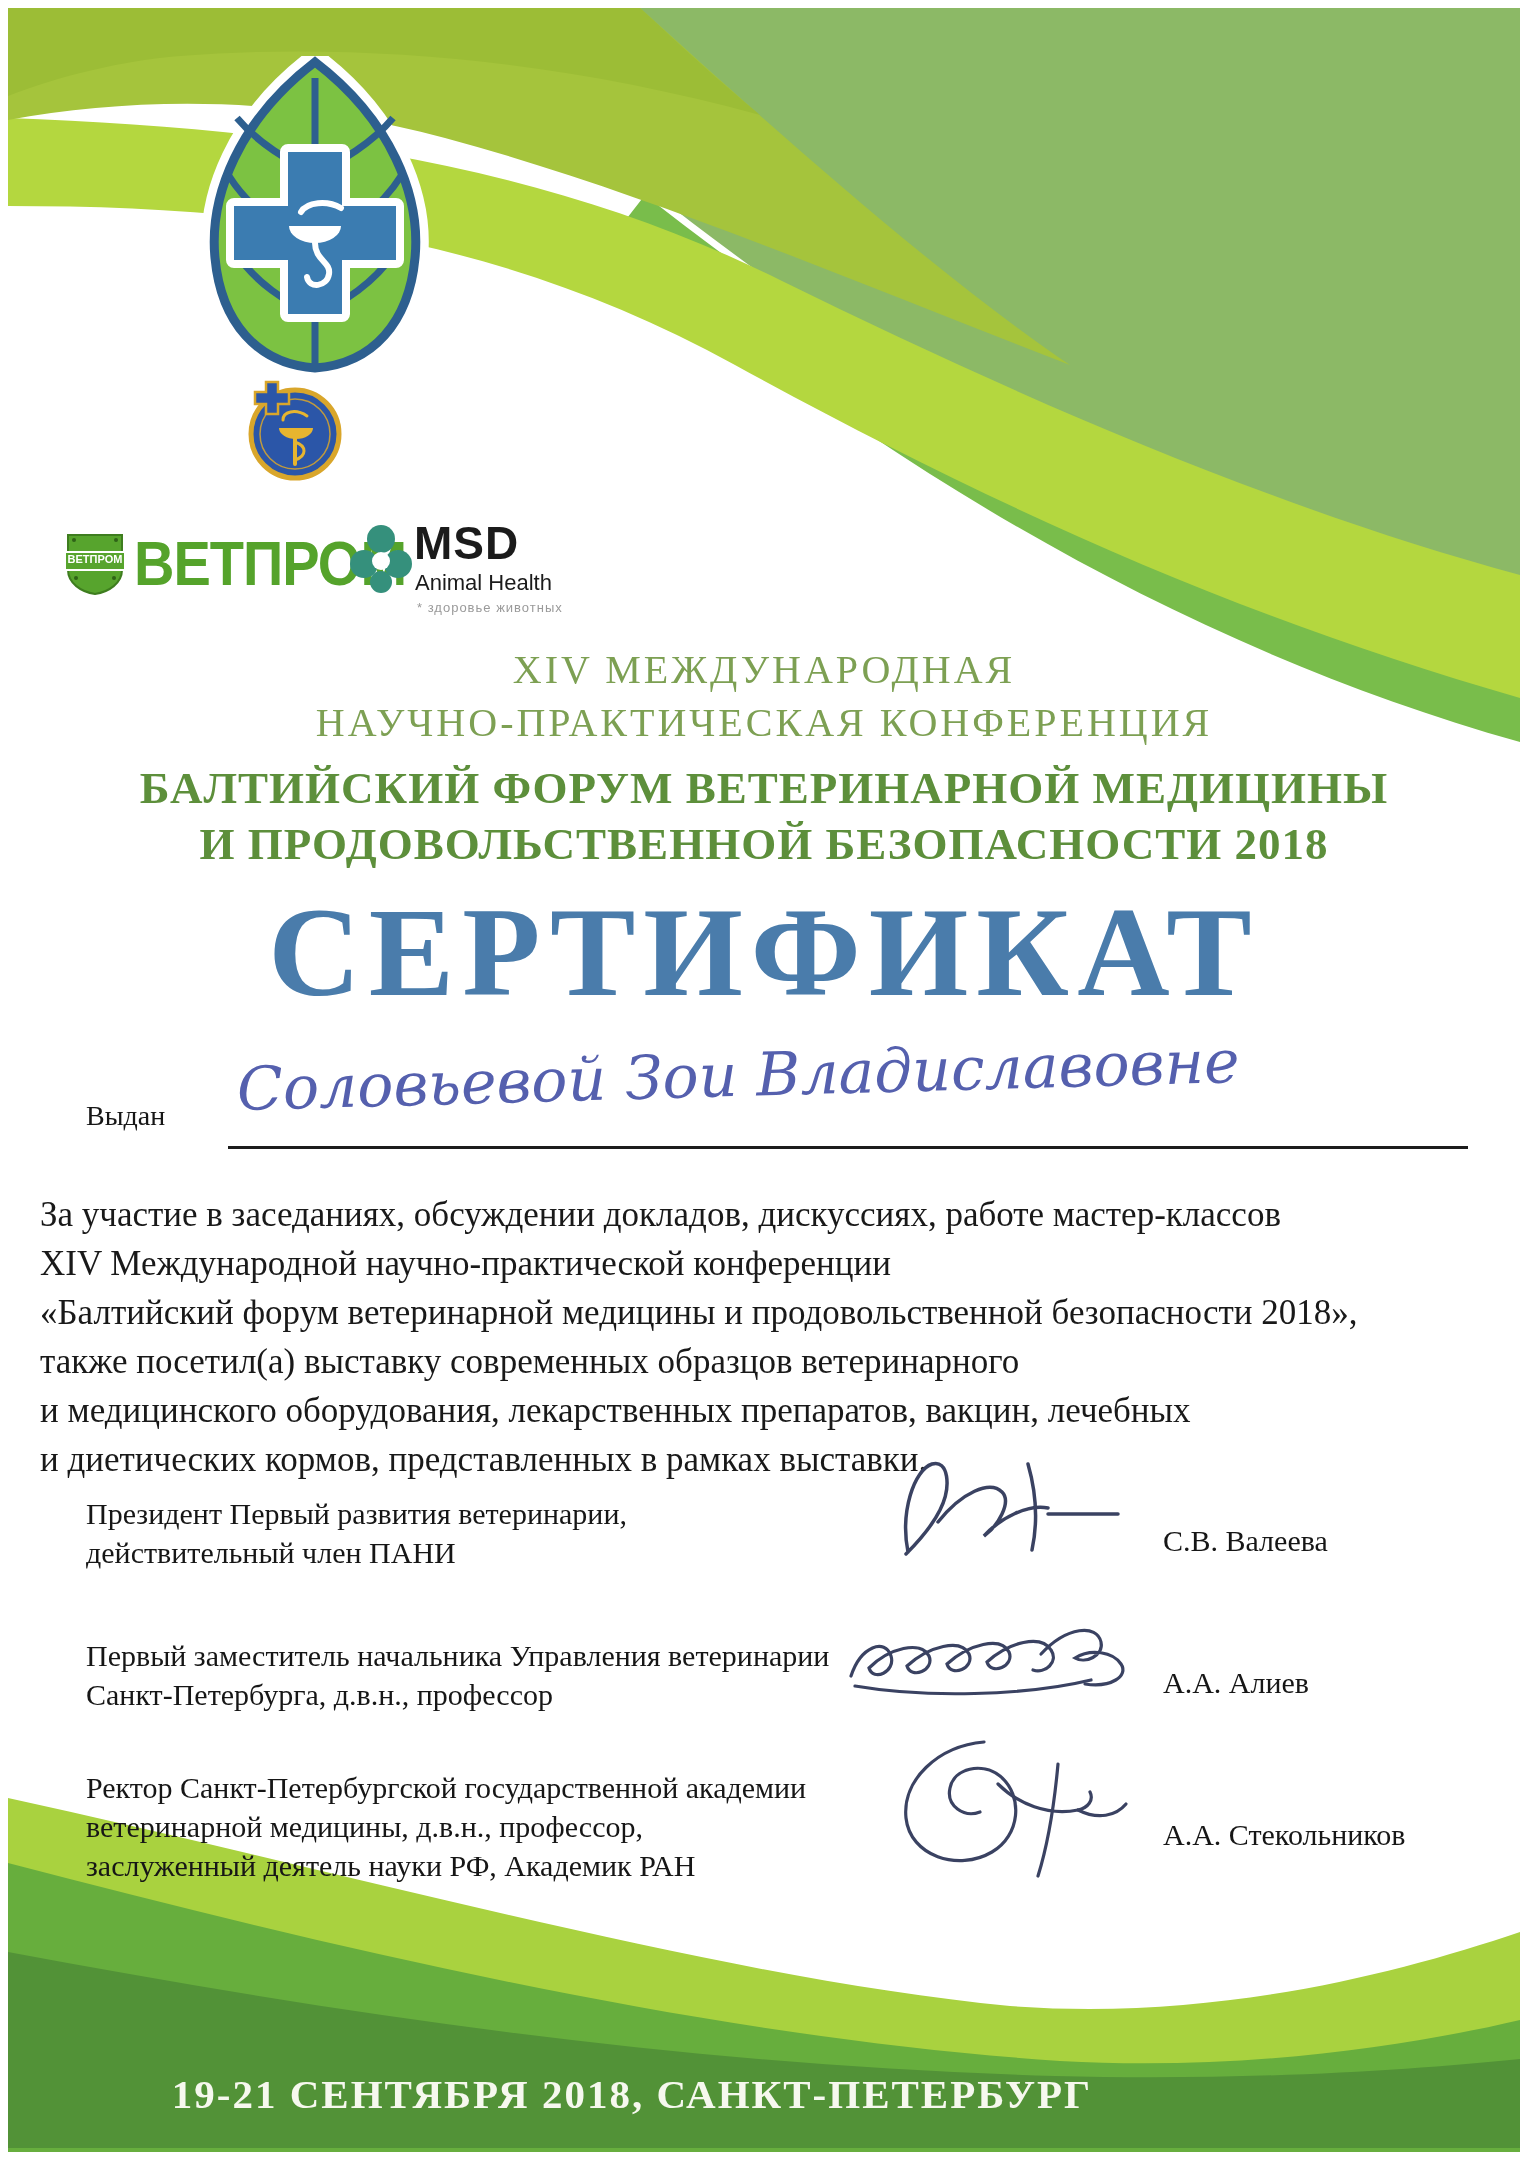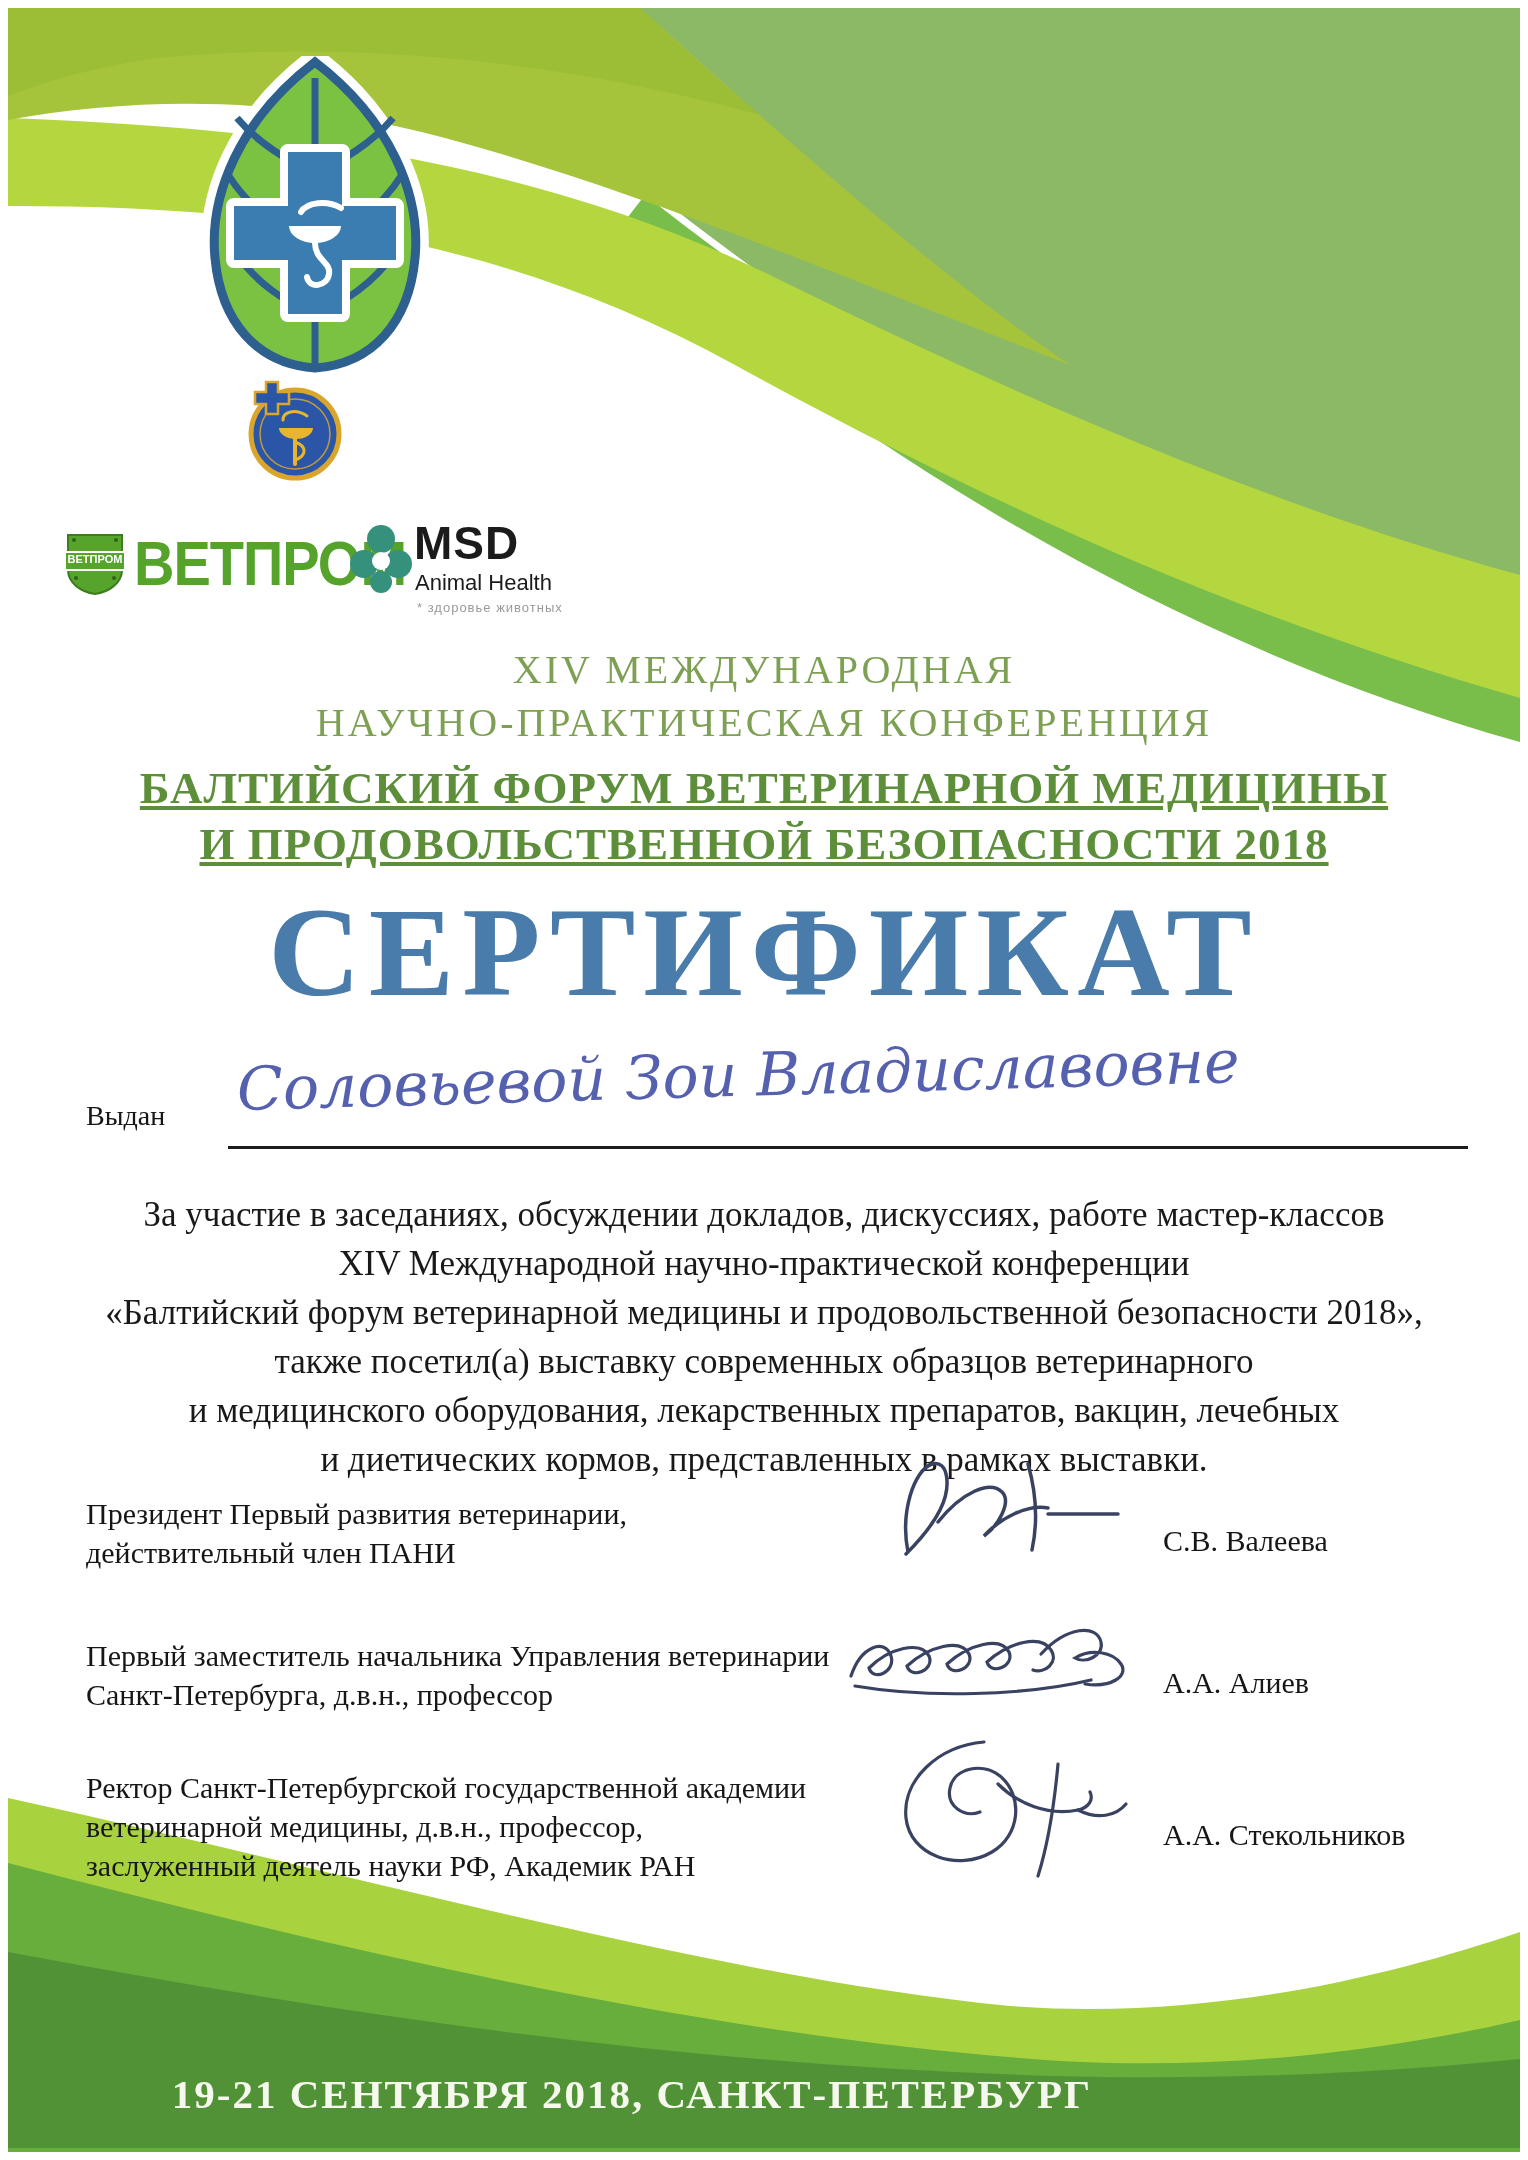--- a/index.html
+++ b/index.html
@@ -47,21 +47,21 @@
 
   
   .conf-line{
     position:absolute;left:0;width:1528px;text-align:center;
     color:#7da053;font-size:40px;letter-spacing:3px;white-space:nowrap;
   }
   .conf-line-1{top:646px;}
   .conf-line-2{top:699px;}
   .forum-line{
     position:absolute;left:0;width:1528px;text-align:center;
-    color:#5d8f3b;font-weight:bold;font-size:45px;letter-spacing:1px;white-space:nowrap;text-decoration:underline;
+    color:#5d8f3b;font-weight:bold;font-size:45px;letter-spacing:1px;white-space:nowrap;
   }
   .forum-line-1{top:762px;}
   .forum-line-2{top:818px;}
   .cert-heading{
     position:absolute;left:0;top:888px;width:1528px;text-align:center;
     color:#4a7cab;font-weight:bold;font-size:128px;letter-spacing:8px;
     line-height:1;white-space:nowrap;
   }
 
   
@@ -69,21 +69,21 @@
   .recipient-name{
     position:absolute;left:238px;top:1054px;width:1100px;
     font-family:"DejaVu Serif","Liberation Serif",serif;font-style:italic;
     font-size:60px;color:#5560ae;transform:rotate(-1.6deg);transform-origin:left bottom;
     white-space:nowrap;
   }
   .issued-line{position:absolute;left:228px;top:1146px;width:1240px;height:3px;background:#1c1c1c;}
 
   
   .body-par{
-    position:absolute;left:40px;top:1190px;width:1448px;text-align:center;
+    position:absolute;left:40px;top:1190px;width:1448px;
     font-size:35px;line-height:49px;color:#191919;
   }
 
   
   .role-line{position:absolute;left:86px;font-size:30px;line-height:39px;color:#161616;white-space:nowrap;}
   .sig-name{position:absolute;left:1163px;font-size:30px;color:#161616;white-space:nowrap;}
   .signature{position:absolute;}
 
   
   .footer-text{

